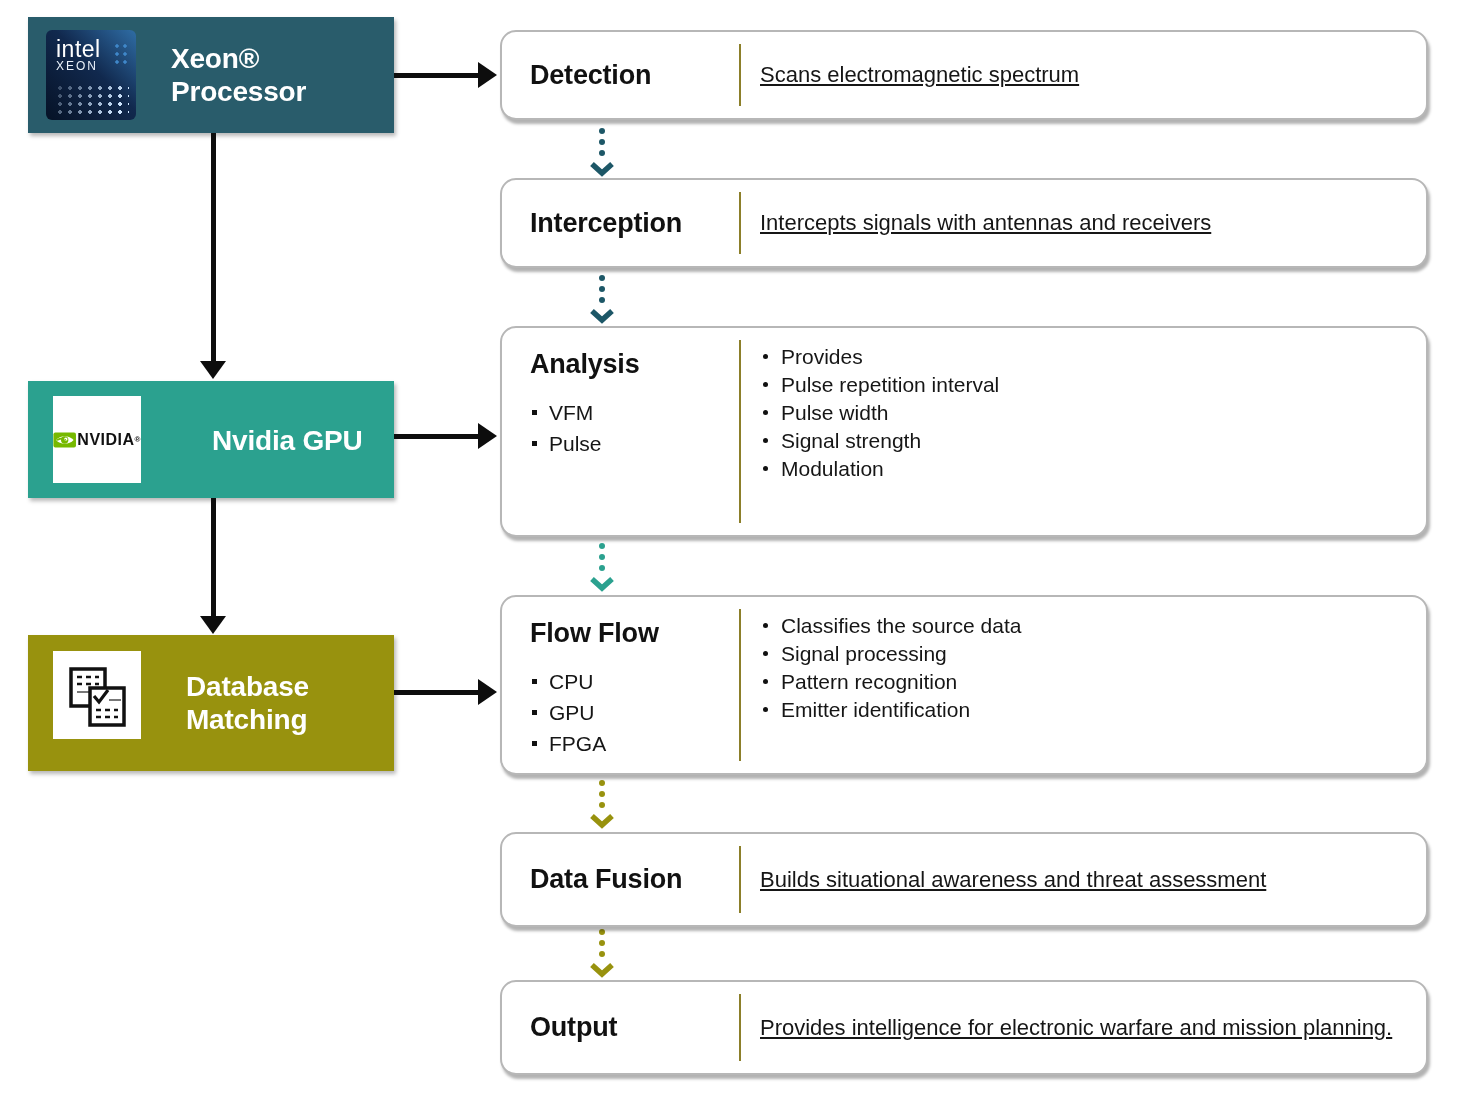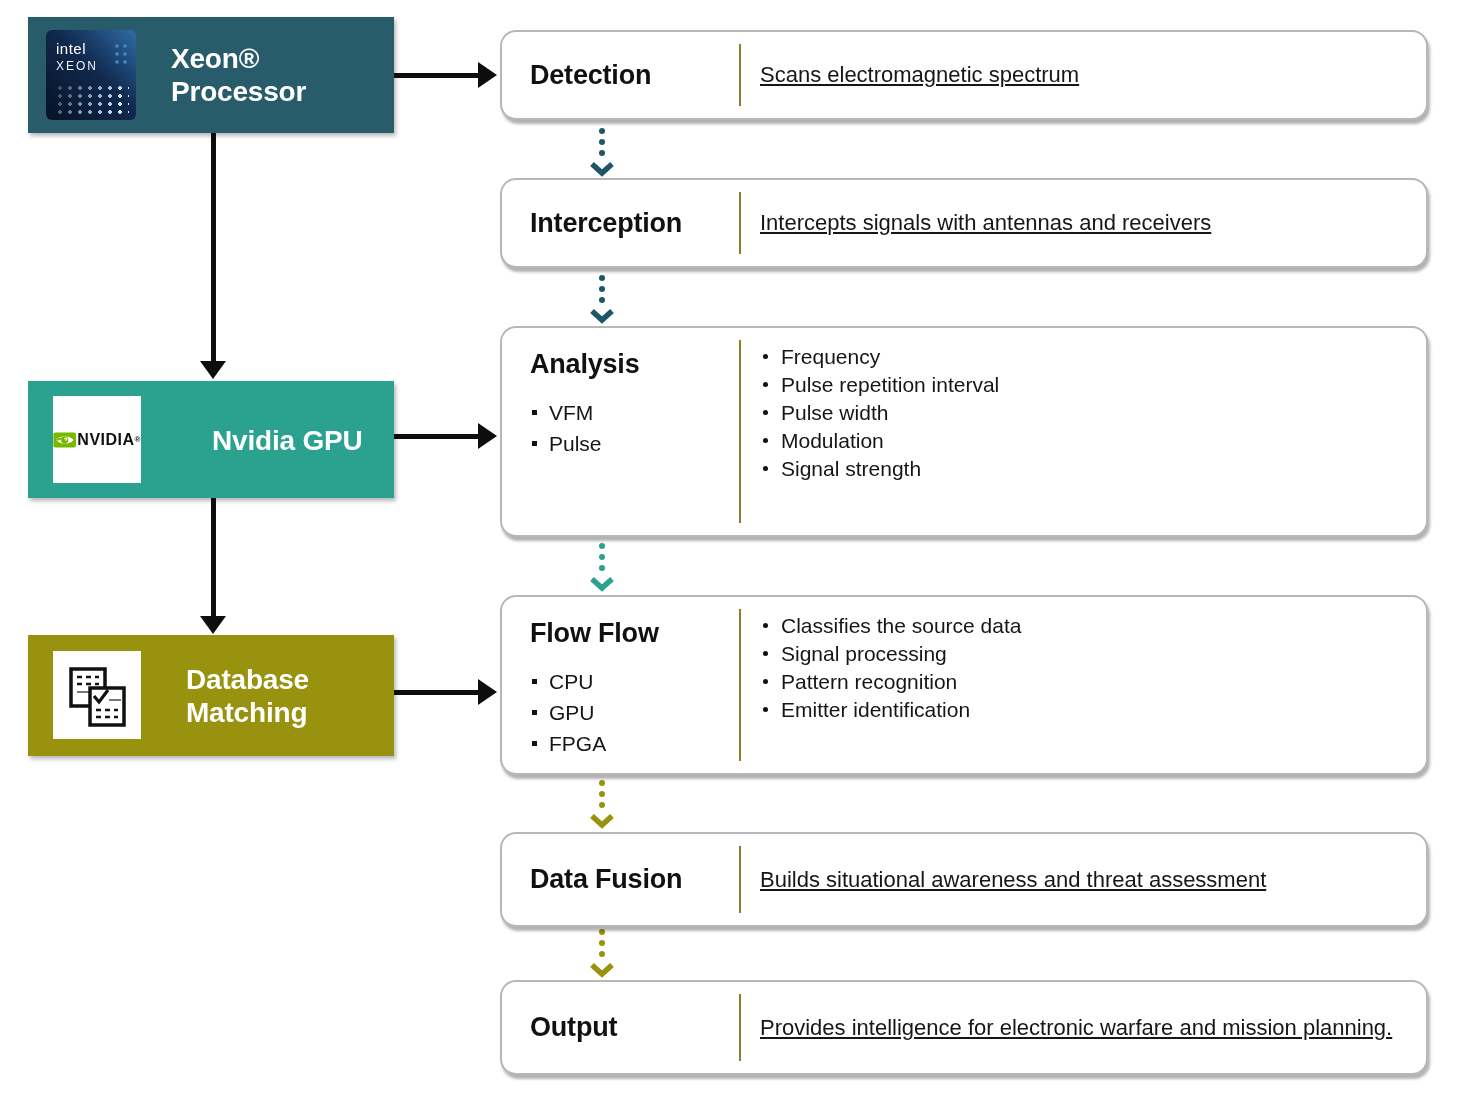--- a/index.html
+++ b/index.html
@@ -15,30 +15,30 @@
     --text-dark:#161616;
   }
   html,body{margin:0;padding:0;background:#fff;}
   body{font-family:"Liberation Sans", sans-serif;}
   .canvas{position:relative;width:1463px;height:1105px;background:#ffffff;overflow:hidden;}
 
   
   .hw{position:absolute;left:28px;width:366px;box-shadow:2px 3px 4px rgba(0,0,0,.28);}
   .hw-xeon{top:17px;height:116px;background:var(--xeon-teal);}
   .hw-nvidia{top:381px;height:117px;background:var(--nvidia-teal);}
-  .hw-db{top:635px;height:121px;background:var(--olive);}
+  .hw-db{top:635px;height:136px;background:var(--olive);}
   .hw-label{position:absolute;top:50%;transform:translateY(-50%);color:#fff;font-weight:700;font-size:28px;line-height:33px;letter-spacing:-.2px;}
   .hw-xeon .hw-label{left:143px;}
   .hw-nvidia .hw-label{left:184px;}
   .hw-db .hw-label{left:158px;width:180px;}
 
   
   .intel-logo{position:absolute;left:18px;top:13px;width:90px;height:90px;border-radius:6px;overflow:hidden;
     background:linear-gradient(225deg,#2f6da5 0%,#11294e 45%,#061226 100%);}
-  .intel-word{font-size:15px;color:#fff;margin:7px 0 0 10px;font-weight:500;letter-spacing:.5px;line-height:24px;}
+  .intel-word{font-size:23px;color:#fff;margin:7px 0 0 10px;font-weight:500;letter-spacing:.5px;line-height:24px;}
   .xeon-word{font-size:12px;color:#eaf2fb;margin:-2px 8px 0 10px;letter-spacing:2px;font-weight:400;}
   .dot-grid{position:absolute;left:9px;right:7px;bottom:6px;height:30px;
     background-image:radial-gradient(circle,#cfe6ff 1.6px,transparent 1.9px);
     background-size:10px 8px;
     -webkit-mask-image:linear-gradient(115deg,rgba(0,0,0,.18),#000 85%);
     mask-image:linear-gradient(115deg,rgba(0,0,0,.18),#000 85%);}
   .dot-grid-mini{position:absolute;right:7px;top:12px;width:16px;height:24px;
     background-image:radial-gradient(circle,#3f87c9 1.5px,transparent 1.8px);
     background-size:8px 8px;}
 
@@ -214,25 +214,25 @@
     <div class="title-col">
       <div class="step-title">Analysis</div>
       <ul class="sq-list">
         <li>VFM</li>
         <li>Pulse</li>
       </ul>
     </div>
     <div class="divider"></div>
     <div class="desc-col">
       <ul class="dot-list">
-        <li>Frequency</li>
+        <li>Provides</li>
         <li>Pulse repetition interval</li>
         <li>Pulse width</li>
+        <li>Signal strength</li>
         <li>Modulation</li>
-        <li>Signal strength</li>
       </ul>
     </div>
   </div>
 
   <div class="step step-dataflow lists">
     <div class="title-col">
       <div class="step-title">Flow Flow</div>
       <ul class="sq-list">
         <li>CPU</li>
         <li>GPU</li>

